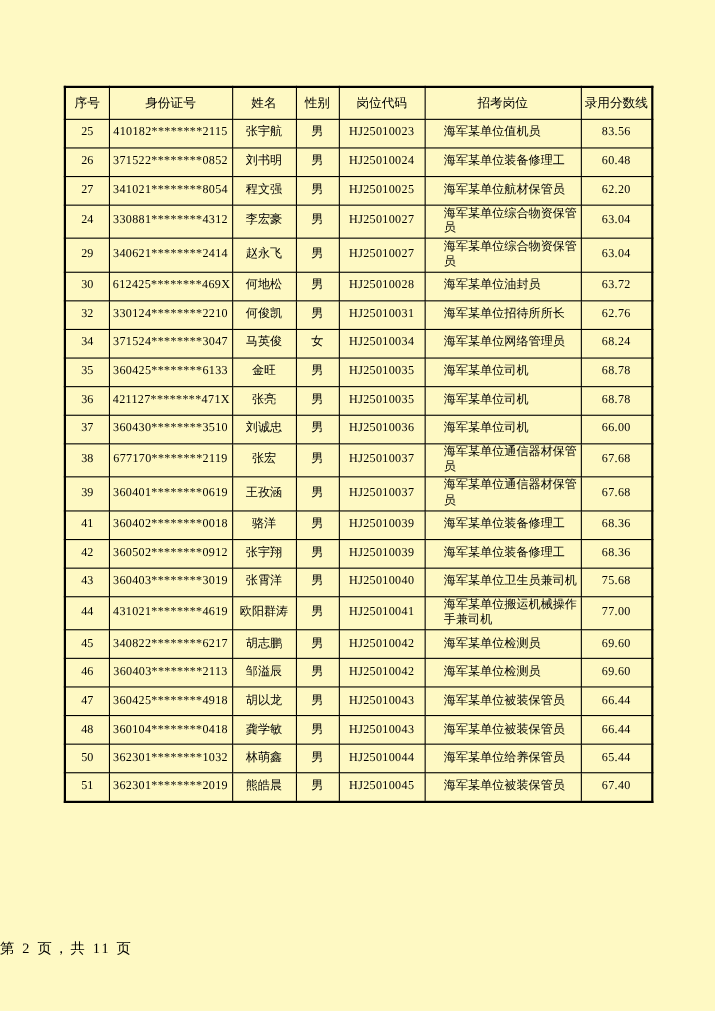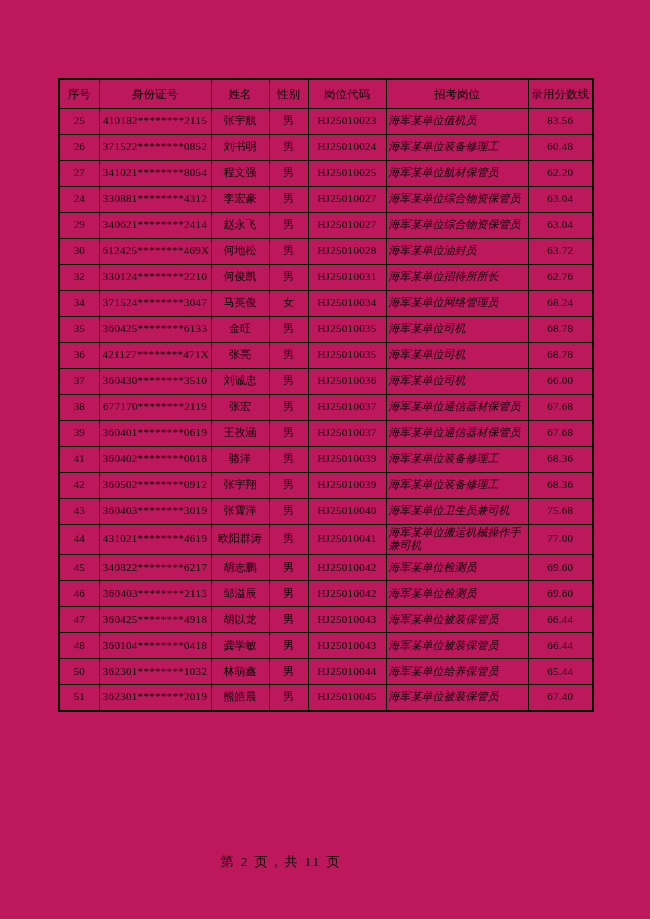--- a/index.html
+++ b/index.html
@@ -4,21 +4,21 @@
 <style>
   html, body {
     margin: 0;
     padding: 0;
     background: #ffffff;
   }
   .page {
     position: relative;
     width: 650px;
     height: 919px;
-    background: #be185d;
+    background: #fef9c3;
     font-family: "Liberation Serif", "DejaVu Serif", serif;
     color: #000000;
     overflow: hidden;
   }
   table.roster {
     position: absolute;
     left: 58px;
     top: 78px;
     width: 534px;
     border-collapse: collapse;
@@ -33,31 +33,31 @@
     padding: 1px 3px;
     text-align: center;
     vertical-align: middle;
     overflow: hidden;
     font-weight: normal;
   }
   table.roster thead tr { height: 29px; }
   table.roster tbody tr { height: 26px; }
   table.roster th { font-size: 11.5px; }
   
-  table.roster td.col-5 { text-align: left; padding-left: 2px; font-style: italic; }
+  table.roster td.col-5 { text-align: left; padding-left: 17px; }
   
   table.roster td.col-1, table.roster td.col-4, table.roster td.col-6 {
     letter-spacing: 0.3px;
   }
   .footer {
     position: absolute;
     left: 0;
     top: 853px;
     width: 562px;
-    text-align: center;
+    text-align: left;
     font-size: 13px;
     letter-spacing: 2px;
   }
 </style>
 </head>
 <body>
 
 <div class="page">
 
   <table class="roster">

